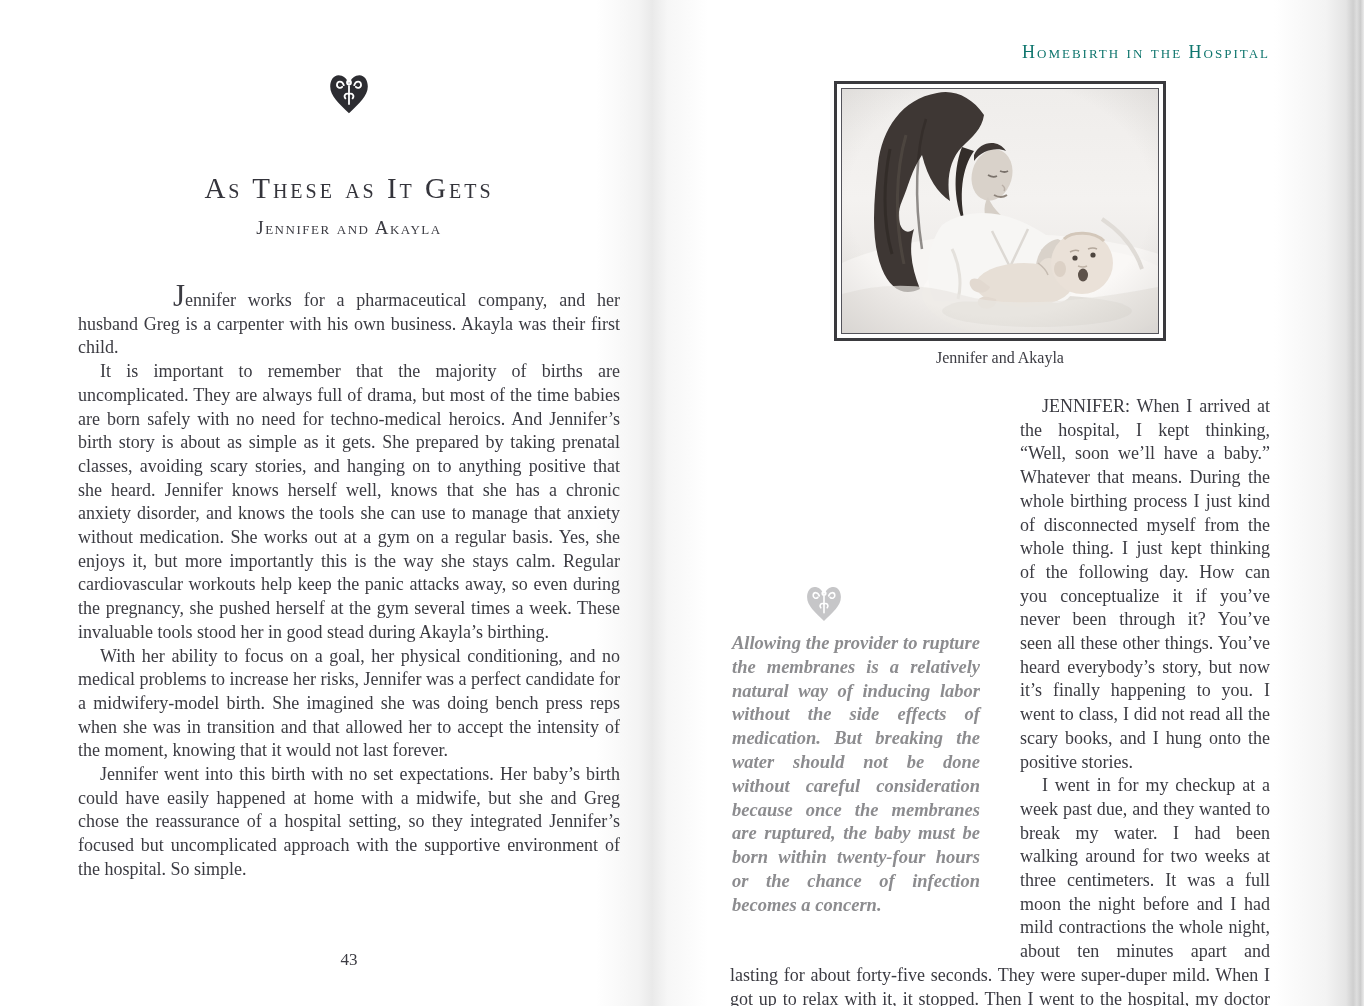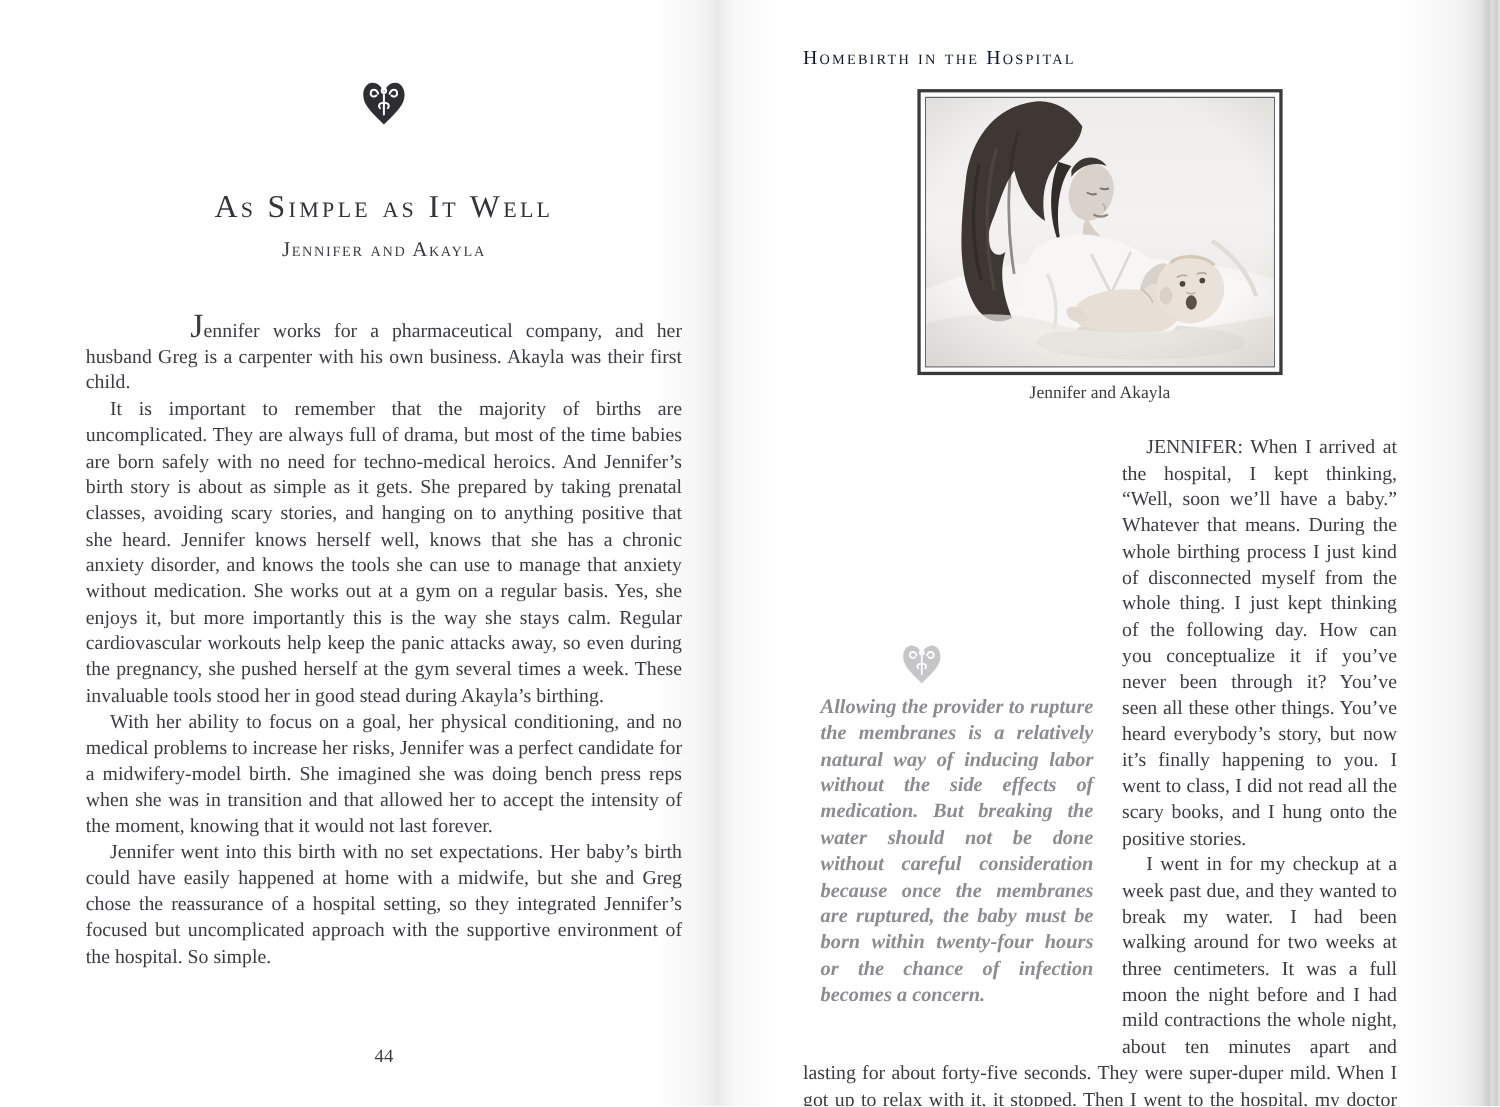--- a/index.html
+++ b/index.html
@@ -24,35 +24,35 @@
   p.lead { text-indent:95px; }
   .initial { font-size:31px; line-height:0; }
   p.ind { text-indent:22px; }
   .folio {
     position:absolute; top:950px; left:0; width:100%;
     text-align:center; font-size:17px; color:#3b3b42;
   }
   
   .page-right { position:absolute; left:730px; top:0; width:540px; height:1006px; }
   .running-head {
-    padding-top:42px; text-align:left; font-variant:small-caps;
-    font-size:18px; letter-spacing:2px; color:#0f172a;
+    padding-top:42px; text-align:right; font-variant:small-caps;
+    font-size:18px; letter-spacing:2px; color:#0f766e;
   }
   figure.photo { margin:18px 0 0; }
   .photo-frame {
     width:318px; margin:0 auto; border:3px solid #3a3a3e;
     padding:4px; background:#ffffff;
   }
   .photo-inner { border:1px solid #53535a; height:244px; overflow:hidden; }
   .photo-inner svg { display:block; width:100%; height:100%; }
   .photo-caption { margin-top:8px; text-align:center; font-size:16px; color:#3b3b42; }
   .right-flow { margin-top:28px; font-size:18px; line-height:23.7px; text-align:justify; }
   .right-flow p { margin:0; }
   .quote-spacer { float:left; width:290px; height:392px; margin-top:166px; }
-  .pull-quote { position:absolute; left:16px; top:584px; width:248px;font-family:Liberation Serif, serif; }
+  .pull-quote { position:absolute; left:2px; top:584px; width:248px;font-family:Liberation Serif, serif; }
   .heart-gray { width:36px; height:40px; margin-left:74px; }
   .quote-text {
     margin:8px 0 0; font-style:italic; font-weight:bold; color:#8c8c8f;
     font-size:18.5px; line-height:23.8px; text-align:justify;
   }
   
   .gutter-shadow {
     position:absolute; left:596px; top:0; width:112px; height:100%; pointer-events:none;
     background:linear-gradient(to right, rgba(110,110,110,0) 0%, rgba(110,110,110,0.08) 38%,
       rgba(110,110,110,0.15) 50%, rgba(110,110,110,0.06) 64%, rgba(110,110,110,0) 100%);
@@ -77,31 +77,31 @@
           <path d="M37,33 C33,21 21,22 20,31 C19,39 28,42 33,37"></path>
           <path d="M63,33 C67,21 79,22 80,31 C81,39 72,42 67,37"></path>
           <circle cx="50" cy="26" r="5"></circle>
           <path d="M50,35 L50,80"></path>
           <path d="M50,55 C41,52 36,59 41,66"></path>
           <path d="M50,55 C59,52 64,59 59,66"></path>
         </g>
       </svg>
     </span>
 
-    <h1 class="chapter-title">As Simple as It Well</h1>
+    <h1 class="chapter-title">As These as It Gets</h1>
     <h2 class="chapter-subtitle">Jennifer and Akayla</h2>
 
     <div class="body-text">
       <p class="lead"><span class="initial">J</span><span>ennifer works for a pharmaceutical company, and her husband Greg is a carpenter with his own business. Akayla was their first child.</span></p>
       <p class="ind">It is important to remember that the majority of births are uncomplicated. They are always full of drama, but most of the time babies are born safely with no need for techno-medical heroics. And Jennifer’s birth story is about as simple as it gets. She prepared by taking prenatal classes, avoiding scary stories, and hanging on to anything positive that she heard. Jennifer knows herself well, knows that she has a chronic anxiety disorder, and knows the tools she can use to manage that anxiety without medication. She works out at a gym on a regular basis. Yes, she enjoys it, but more importantly this is the way she stays calm. Regular cardiovascular workouts help keep the panic attacks away, so even during the pregnancy, she pushed herself at the gym several times a week. These invaluable tools stood her in good stead during Akayla’s birthing.</p>
       <p class="ind">With her ability to focus on a goal, her physical conditioning, and no medical problems to increase her risks, Jennifer was a perfect candidate for a midwifery-model birth. She imagined she was doing bench press reps when she was in transition and that allowed her to accept the intensity of the moment, knowing that it would not last forever.</p>
       <p class="ind">Jennifer went into this birth with no set expectations. Her baby’s birth could have easily happened at home with a midwife, but she and Greg chose the reassurance of a hospital setting, so they integrated Jennifer’s focused but uncomplicated approach with the supportive environment of the hospital. So simple.</p>
     </div>
 
-    <div class="folio">44</div>
+    <div class="folio">43</div>
   </section>
 
   <section class="page-right">
 
     <div class="running-head">Homebirth in the Hospital</div>
 
     <figure class="photo">
       <div class="photo-frame">
         <div class="photo-inner">
           <svg viewBox="0 0 316 244" xmlns="http://www.w3.org/2000/svg" preserveAspectRatio="none">

